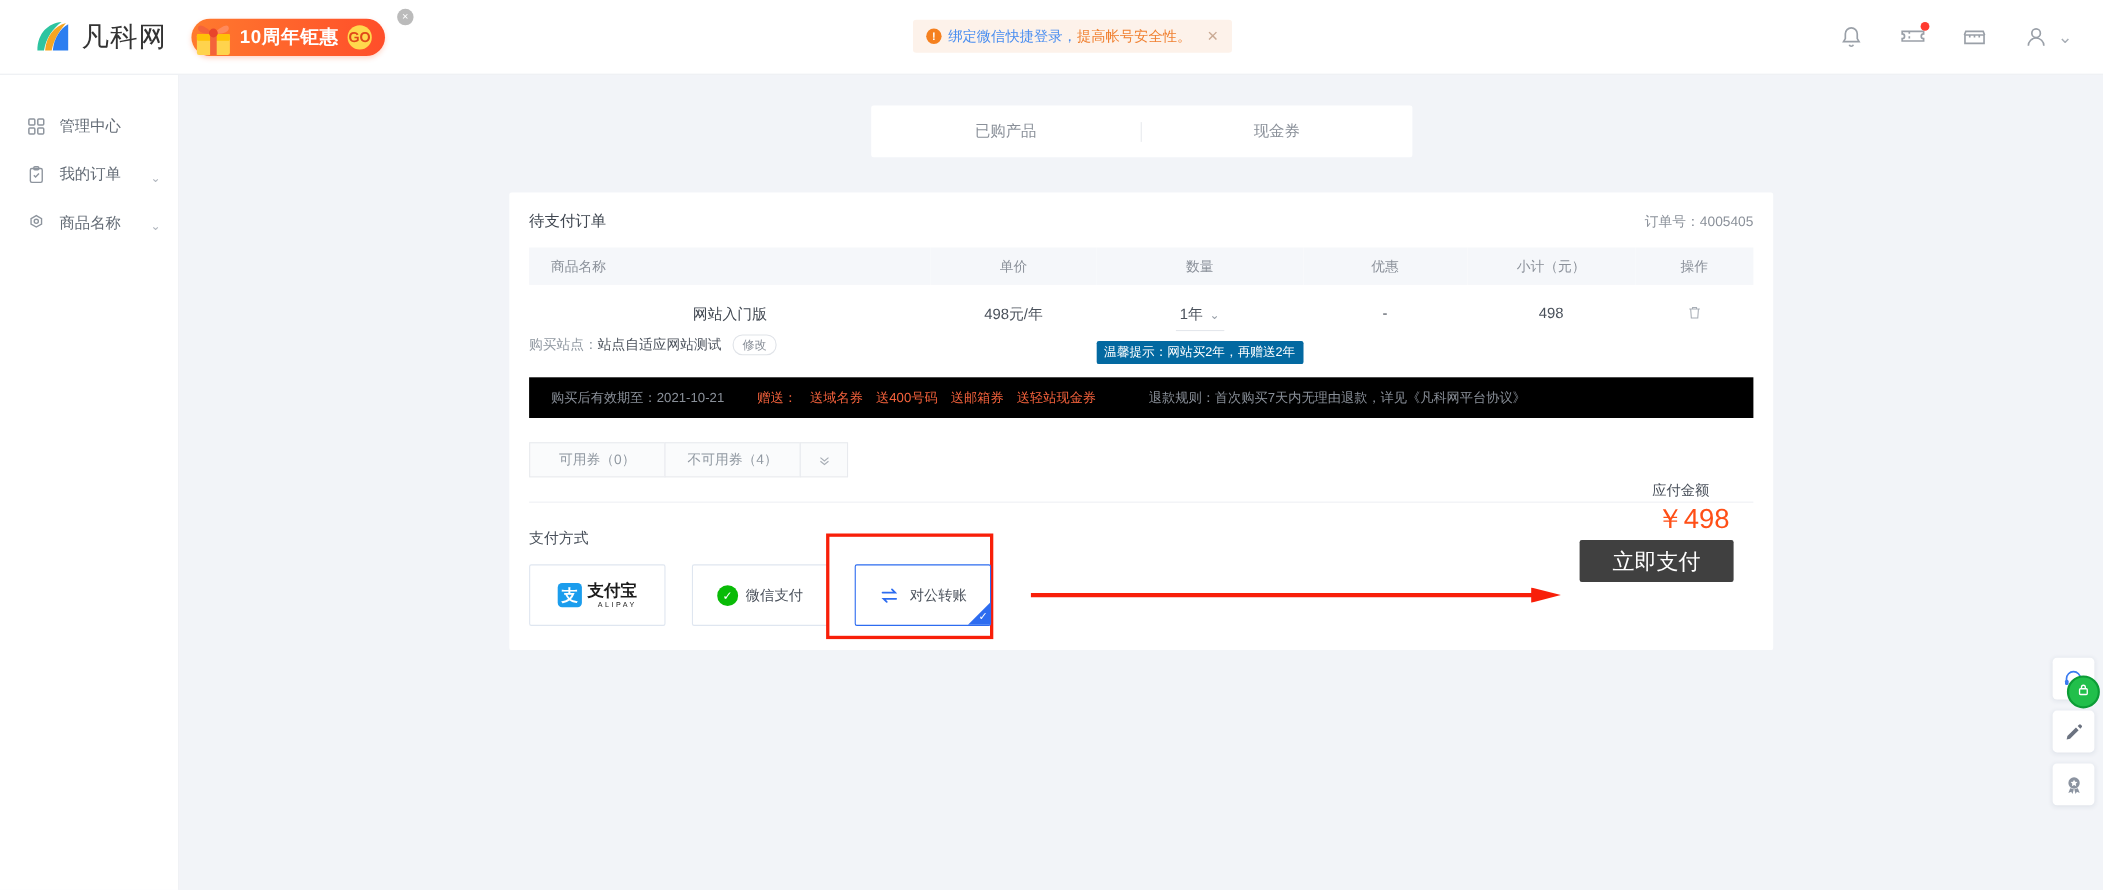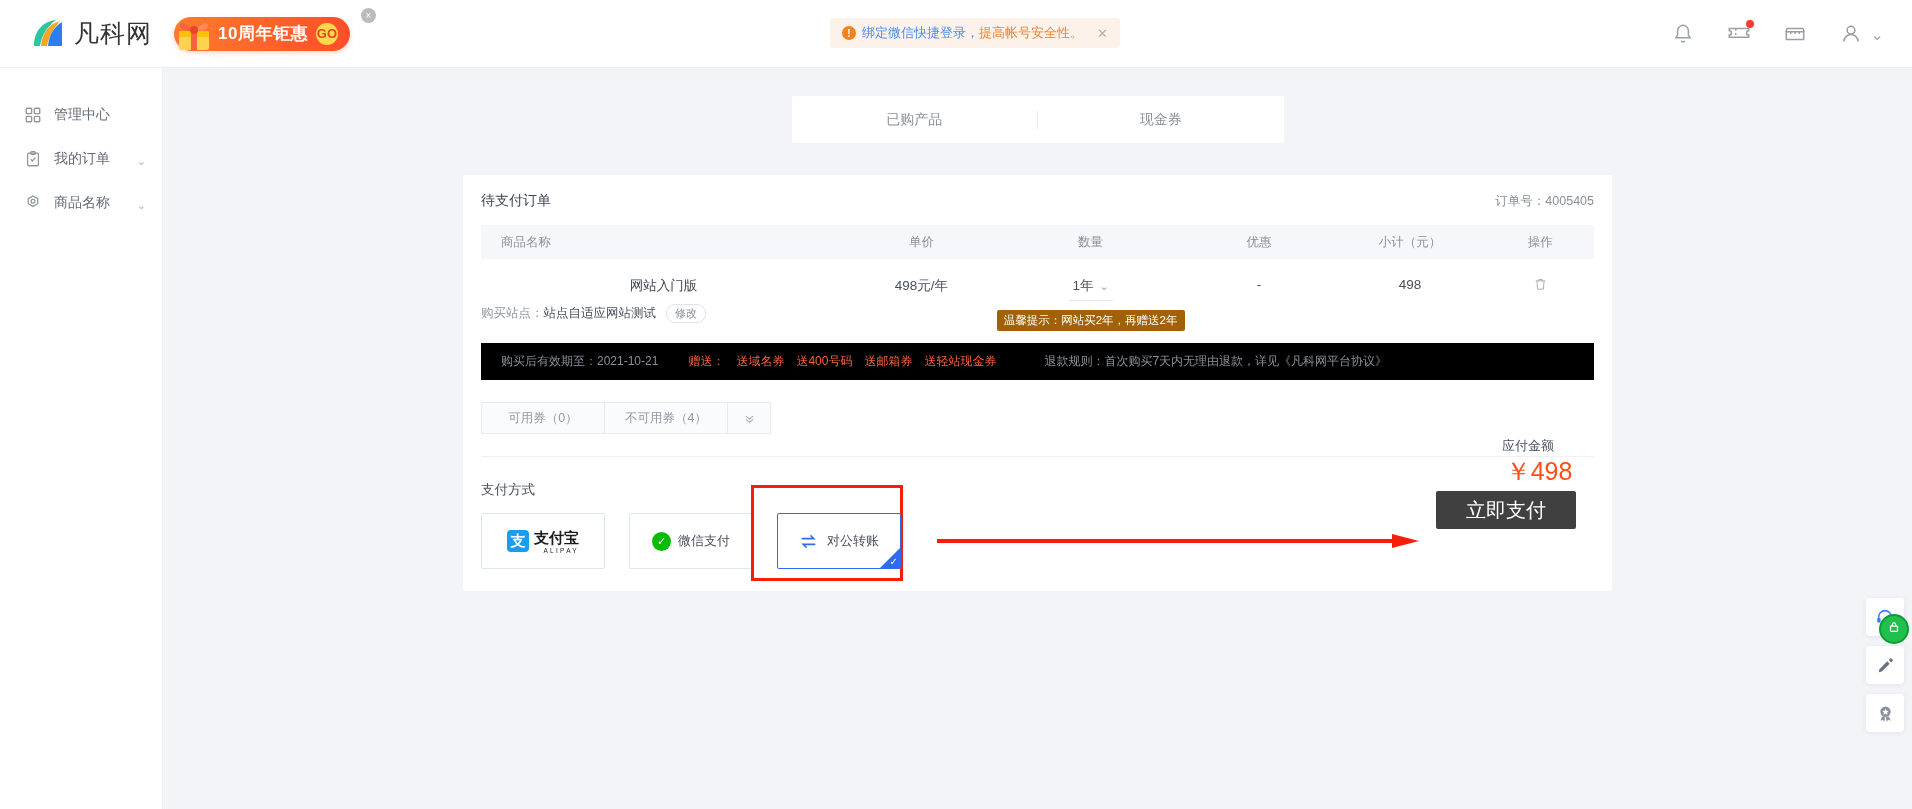--- a/index.html
+++ b/index.html
@@ -131,21 +131,21 @@
   .badge-edit {
     margin-left: 10px; border: 1px solid #e0e3e8; border-radius: 9px;
     font-size: 11px; color: #8a9099; padding: 1px 8px; cursor: pointer;
   }
   .qty-wrap { display: inline-flex; align-items: center; gap: 6px;
     border-bottom: 1px solid #e4e7ec; padding: 0 4px 5px; cursor: pointer; }
   .qty-val { font-size: 13.5px; color: #4a515b; }
   .qty-chev { color: #9aa1aa; font-size: 11px; }
   .tip-badge {
     display: inline-block; margin-top: 9px;
-    background: #a16207; color: #fff; font-size: 11.5px;
+    background: #0369a1; color: #fff; font-size: 11.5px;
     padding: 3px 7px; border-radius: 2px; white-space: nowrap;
   }
   .trash { color: #a8aeb6; cursor: pointer; }
 
   .row-foot {
     background: #000000; padding: 10px 20px; display: flex; align-items: center;
     font-size: 12px; color: #8a9099; gap: 30px; margin-top: 6px;
   }
   .gifts { color: #f5623c; display: flex; gap: 12px; }
   .rules { color: #8a9099; margin-left: 18px; }

